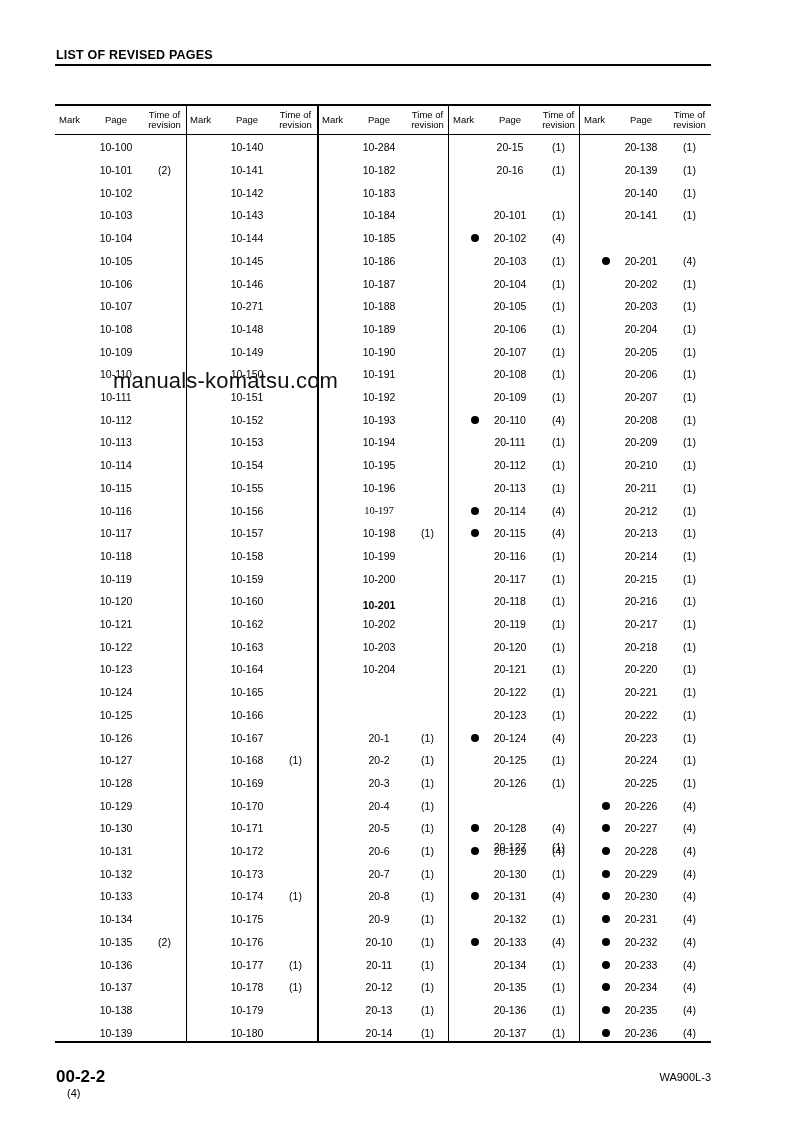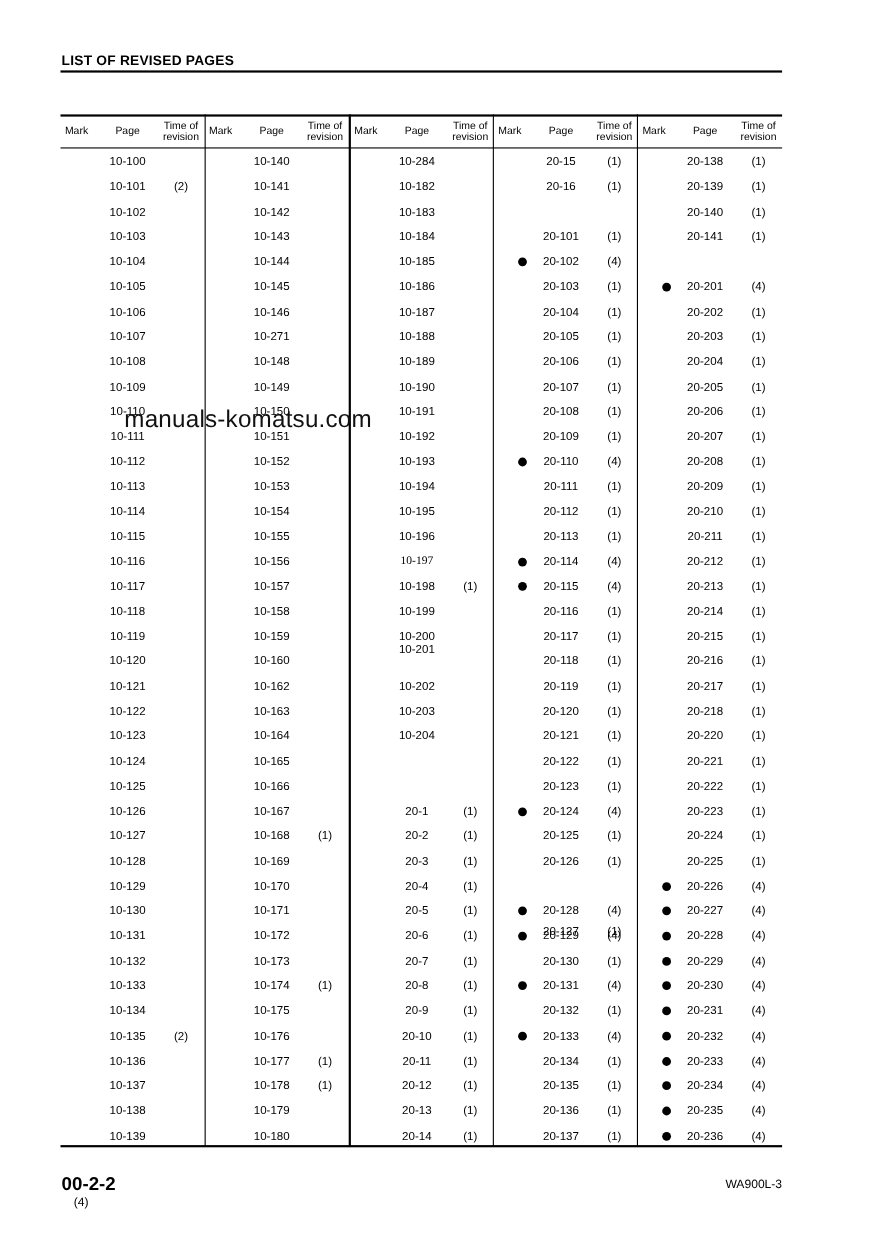--- a/index.html
+++ b/index.html
@@ -551,21 +551,21 @@
         <div class="row" style="top: 440.6px;">
           <div class="cell mark"></div>
           <div class="cell page">10-199</div>
           <div class="cell time"></div>
         </div>
         <div class="row" style="top: 463.3px;">
           <div class="cell mark"></div>
           <div class="cell page">10-200</div>
           <div class="cell time"></div>
         </div>
-        <div class="row" style="top: 476px;">
+        <div class="row" style="top: 490px; font-weight: bold;">
           <div class="cell mark"></div>
           <div class="cell page">10-201</div>
           <div class="cell time"></div>
         </div>
         <div class="row" style="top: 508.7px;">
           <div class="cell mark"></div>
           <div class="cell page">10-202</div>
           <div class="cell time"></div>
         </div>
         <div class="row" style="top: 531.4px;">

